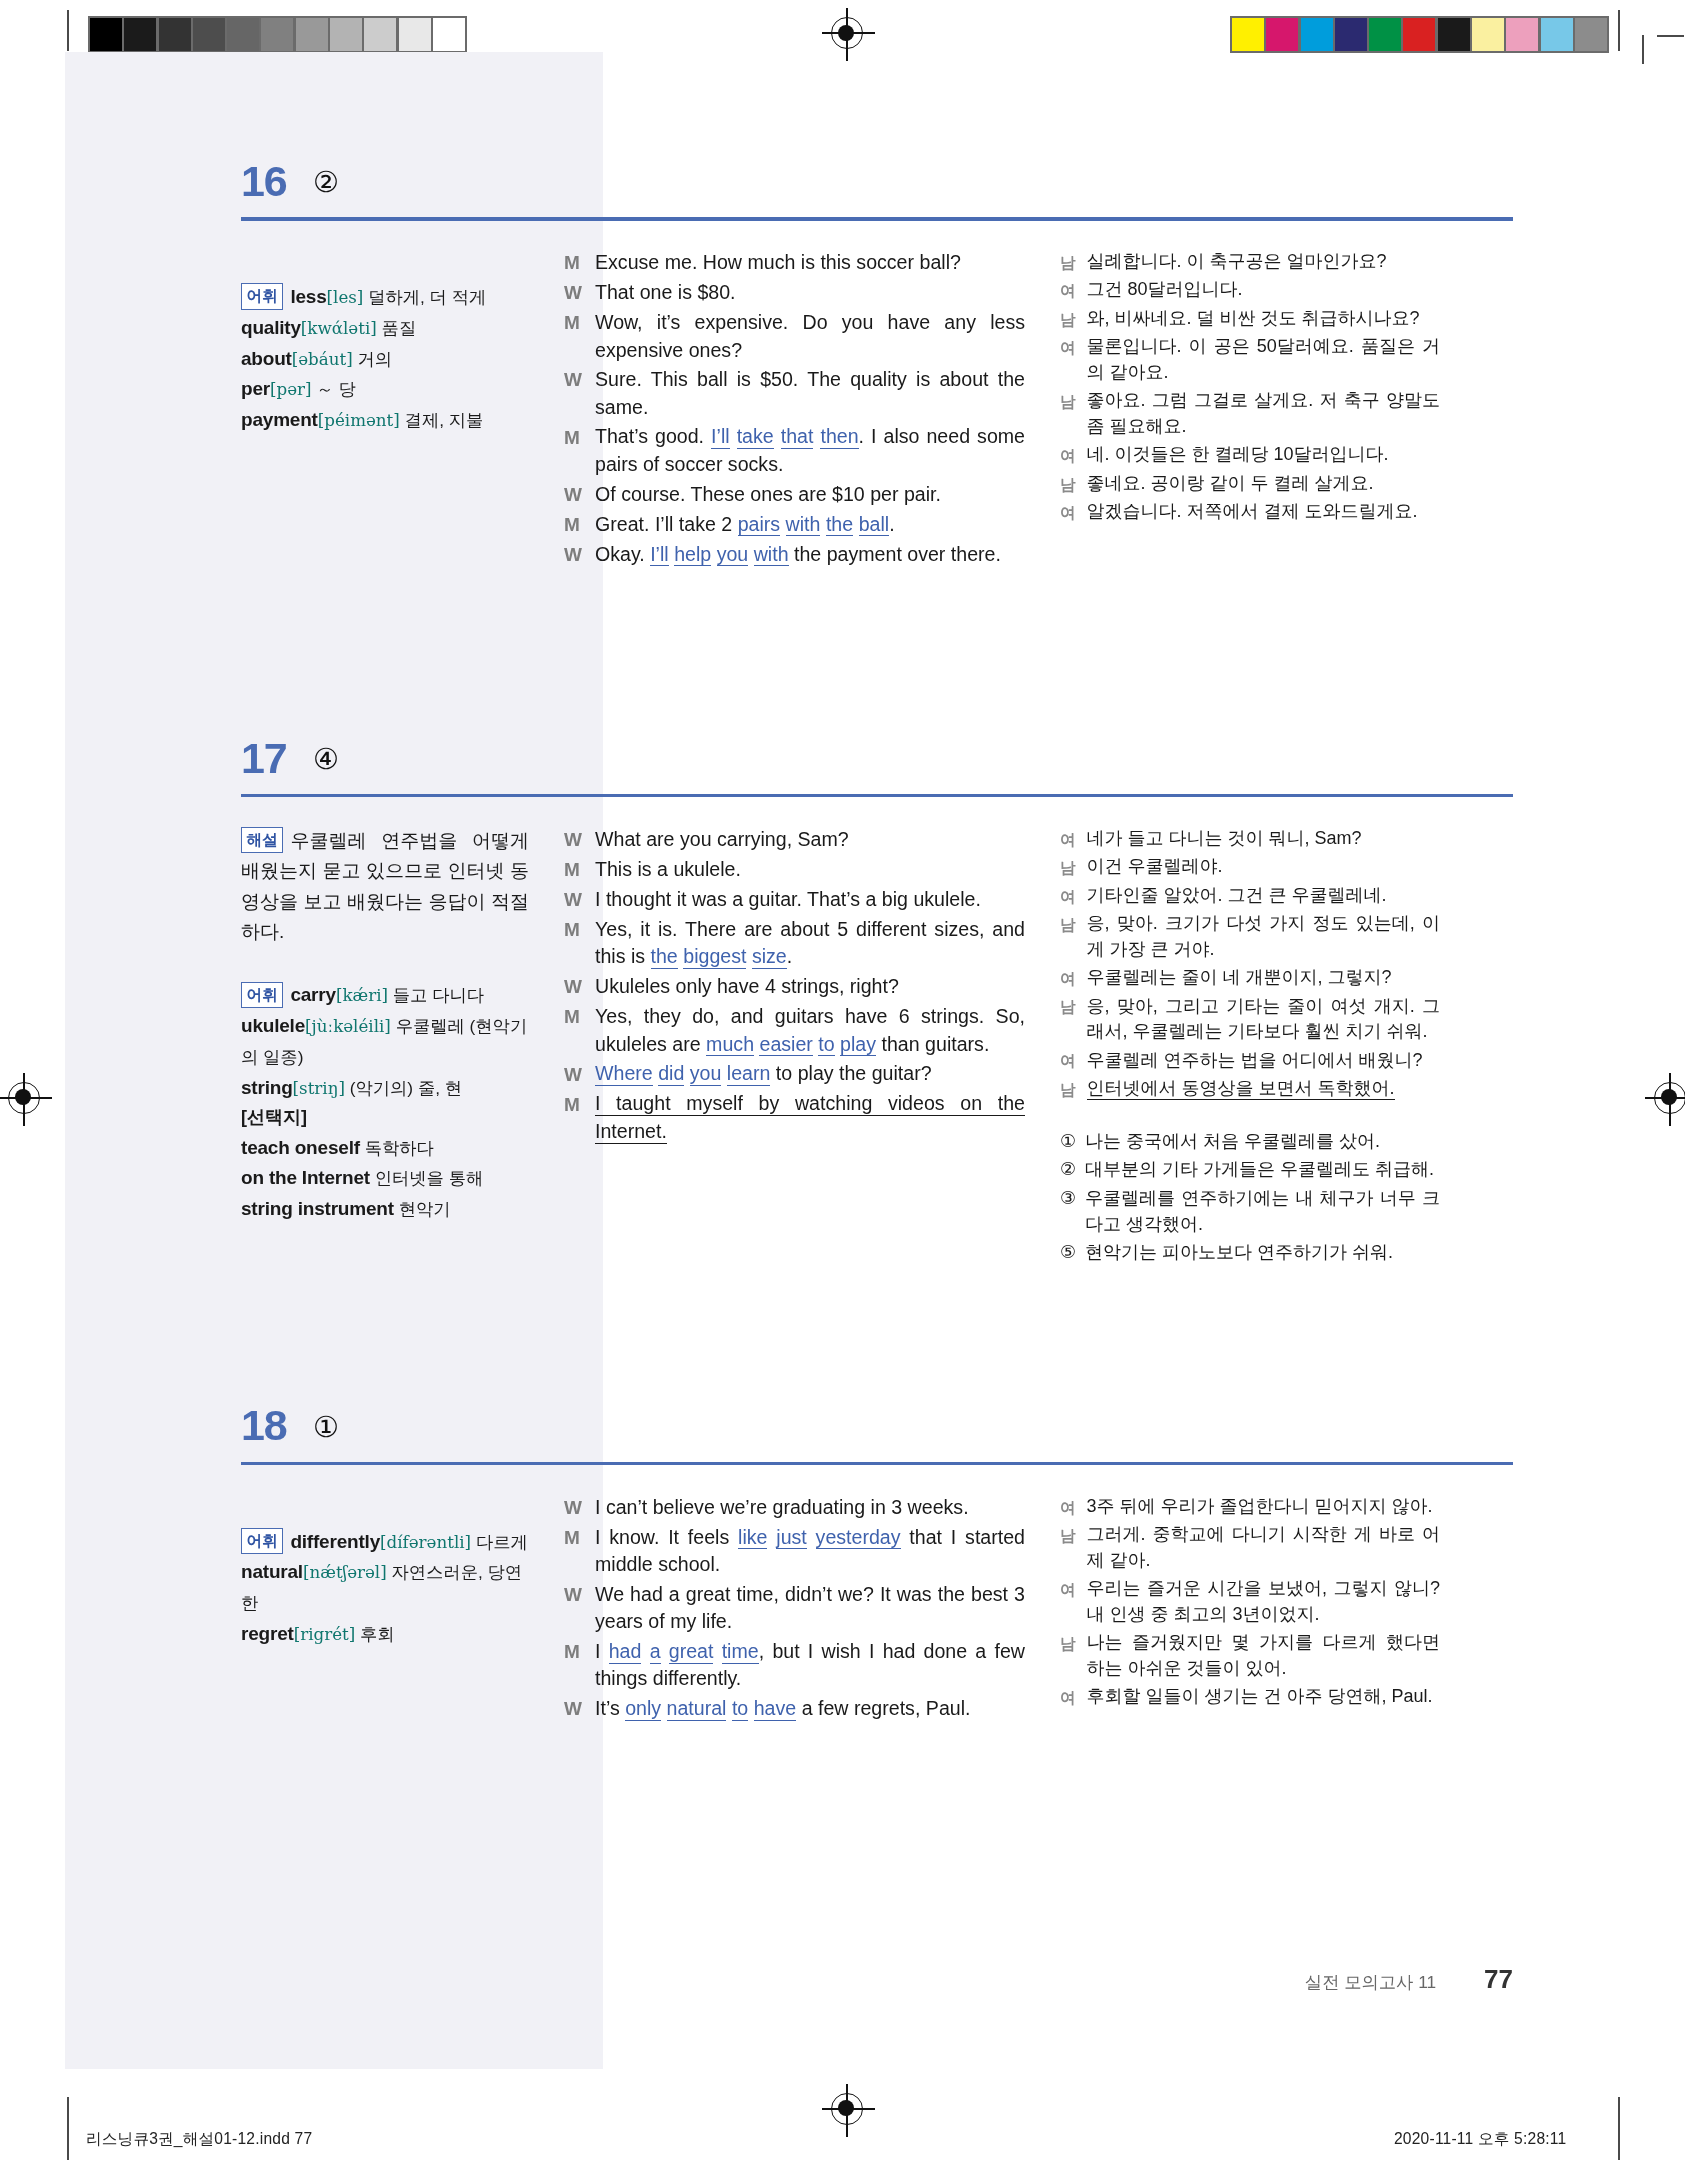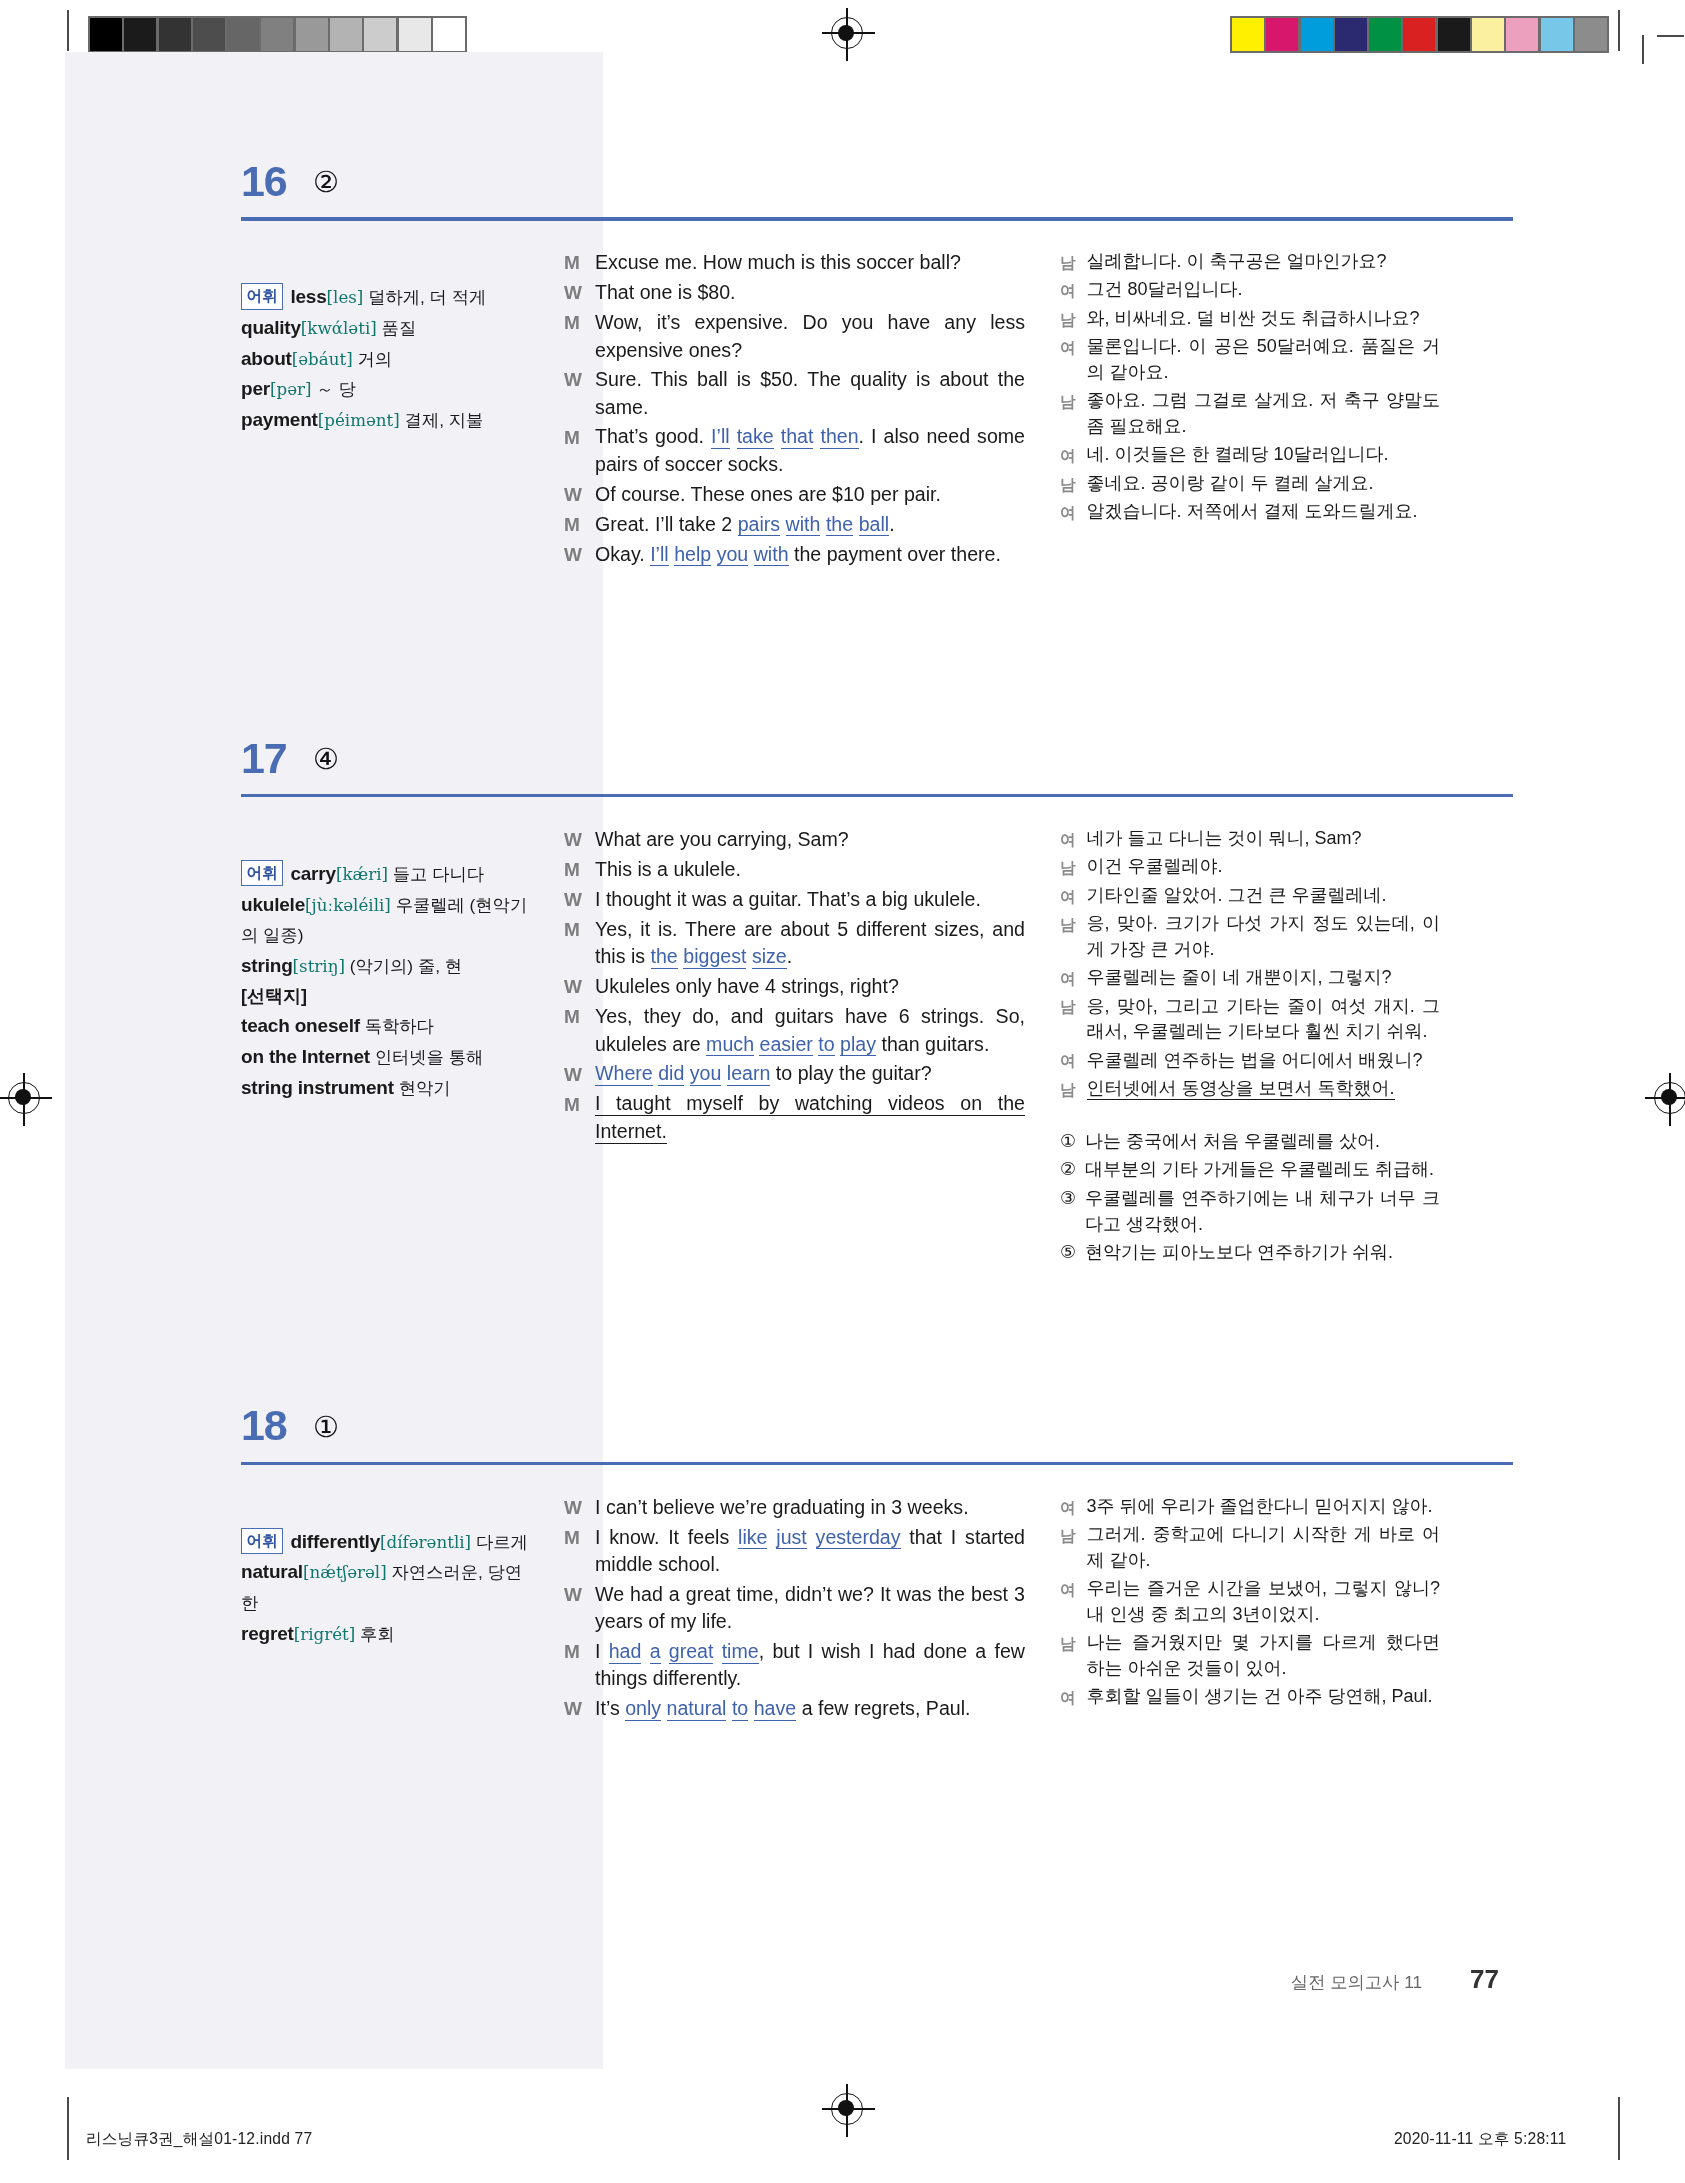--- a/index.html
+++ b/index.html
@@ -201,21 +201,21 @@
   .kutt { flex: 1; text-align: justify; text-justify: inter-word; }
 
   .choices { margin-top: 26.5px; font-size: 18px; line-height: 1.45; }
   .choice { display: flex; margin-bottom: 2.3px; }
   .cmark { flex: 0 0 25px; }
   .ctext { flex: 1; text-align: justify; }
 
   
   .footer {
     position: absolute;
-    left: 162px;
+    left: 176px;
     width: 1272px;
     top: 1912px;
     display: flex;
     justify-content: flex-end;
     align-items: baseline;
     font-size: 17.3px;
     color: #666;
   }
   .footer .fname { margin-right: 48px; }
   .footer .fpage { font-size: 26px; color: #333; font-weight: bold; }
@@ -378,20 +378,23 @@
       </div>
 
       <div class="qblock" style="padding-top:167px;">
         <div class="qhead">
           <div class="qnum">17</div>
           <div class="qans">④</div>
           <div class="qrule"></div>
         </div>
         <div class="qbody">
           <div class="col-left">
+            <p class="note-para">
+              <span class="badge">해설</span><span>우쿨렐레 연주법을 어떻게 배웠는지 묻고 있으므로 인터넷 동영상을 보고 배웠다는 응답이 적절하다.</span>
+            </p>
             <div class="vocab">
               <span class="badge">어휘</span><span id="vocab-17"><span><span class="w">carry</span><span class="ipa">[kǽri]</span><span class="kr"> 들고 다니다</span></span><br><span><span class="w">ukulele</span><span class="ipa">[jùːkəléili]</span><span class="kr"> 우쿨렐레 (현악기의 일종)</span></span><br><span><span class="w">string</span><span class="ipa">[striŋ]</span><span class="kr"> (악기의) 줄, 현</span></span><br><div class="sel">[선택지]</div><span><span class="w">teach oneself</span><span class="kr"> 독학하다</span></span><br><span><span class="w">on the Internet</span><span class="kr"> 인터넷을 통해</span></span><br><span><span class="w">string instrument</span><span class="kr"> 현악기</span></span></span>
             </div>
           </div>
           <div class="col-mid" id="script-17">
               <div class="line">
                 <div class="spk">W</div>
                 <div class="utt"><span>What are you carrying, Sam?</span></div>
               </div>
               <div class="line">

